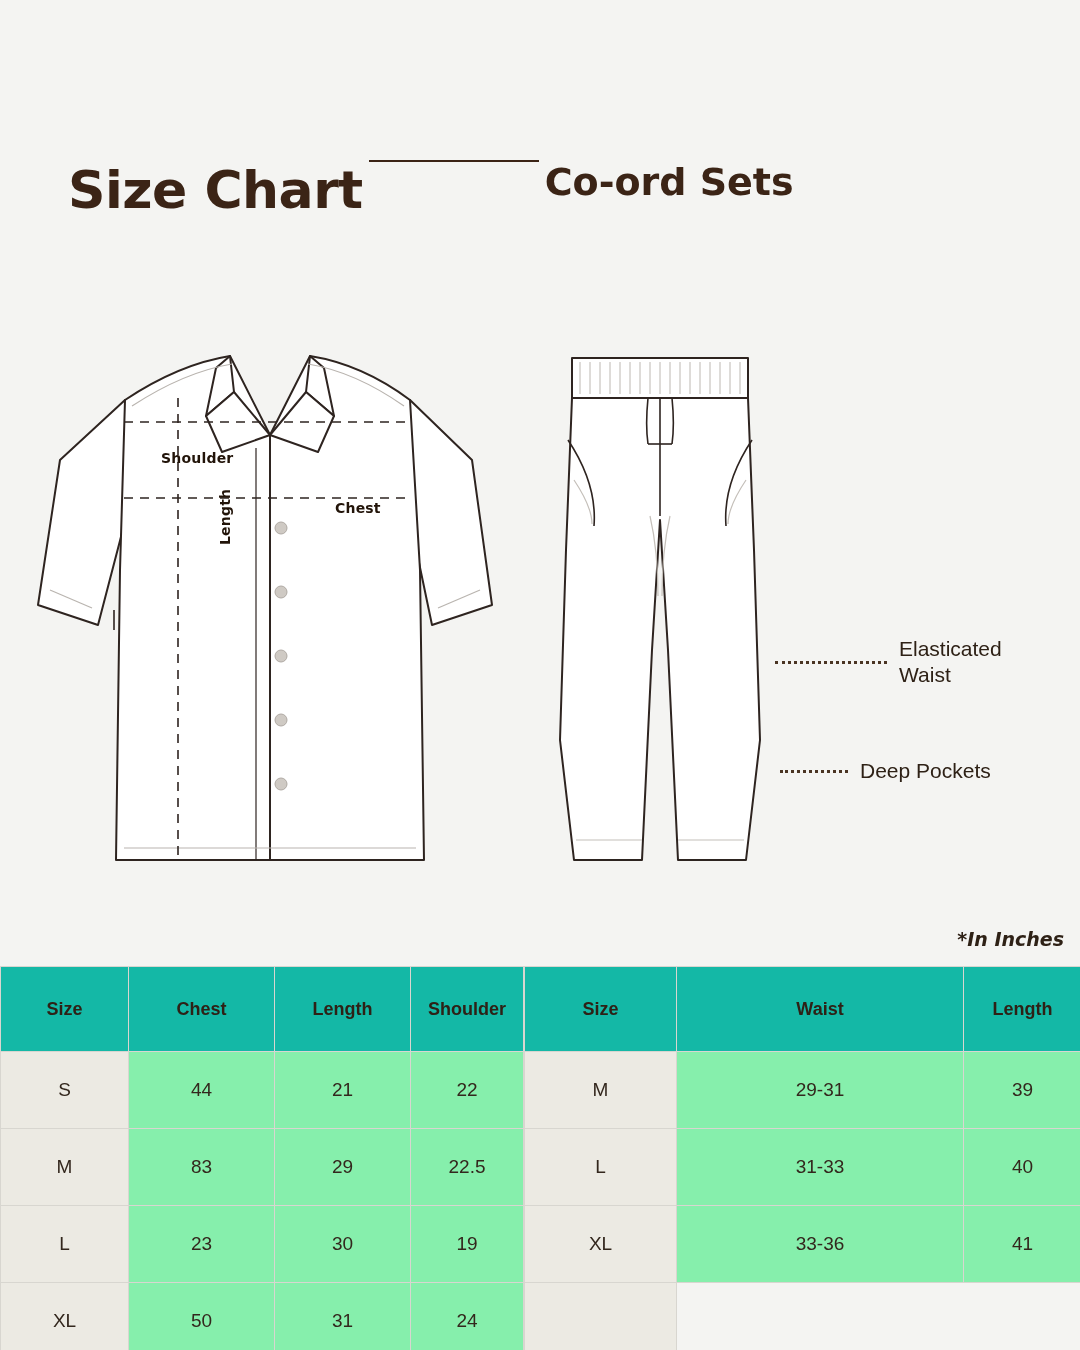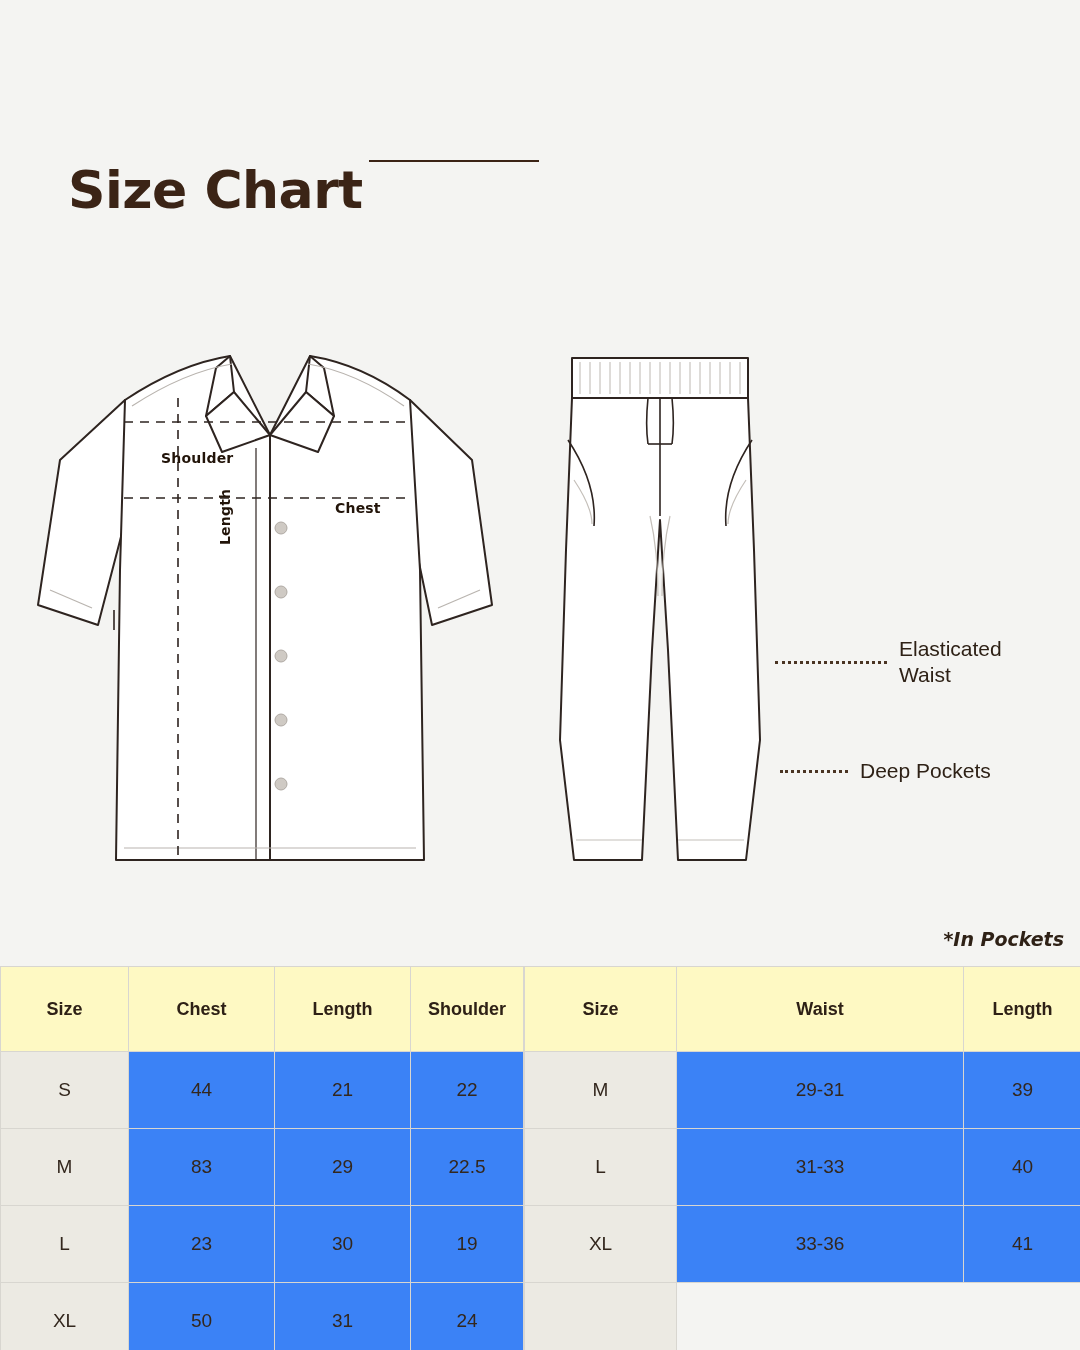--- a/index.html
+++ b/index.html
@@ -145,29 +145,29 @@
   .tbl-pant  { width: 557px; }
   th, td {
     border: 1px solid #d8d6d0;
     text-align: center;
     color: #33271d;
     font-size: 19px;
     font-weight: normal;
     font-family: "Liberation Sans", sans-serif;
   }
   thead th {
-    background: #fef9c3;
+    background: #14b8a6;
     font-weight: bold;
     font-size: 18px;
     height: 82px;
     color: #2e2116;
   }
   tbody td {
     height: 74px;
-    background: #3b82f6;
+    background: #86efac;
   }
   tbody td.size-cell {
     background: #eceae3;
   }
   tbody tr.empty td {
     background: #eceae3;
     border-color: #d8d6d0;
   }
   tbody tr.empty td.blank-right {
     background: #f4f4f2;
@@ -182,20 +182,21 @@
   .tbl-pant col.p3 { width: 118px; }
 </style>
 </head>
 <body>
 
 <div class="page">
 
   <div class="header">
     <div class="title-main">Size Chart</div>
     <div class="title-rule"></div>
+    <div class="title-sub">Co-ord Sets</div>
   </div>
 
   <div class="illustration">
 
     <div class="shirt-wrap">
       <svg width="500" height="560" viewBox="0 0 500 560">
         <g fill="#ffffff" stroke="#2e2420" stroke-width="2" stroke-linejoin="round">
 
           <path d="M105 80 L40 140 L18 285 L78 305 L108 190 Z"></path>
 
@@ -309,21 +310,21 @@
     <div class="callout callout-pockets">
       <div class="dotline"></div>
       <div class="callout-text">Deep Pockets</div>
     </div>
     <div class="callout callout-tapper">
       <div class="dotline"></div>
       <div class="callout-text">Tappered fit</div>
     </div>
   </div>
 
-  <div class="units">*In Pockets</div>
+  <div class="units">*In Inches</div>
 
   <div class="tables">
 
     <table class="tbl-shirt">
       <colgroup>
           <col class="c1">
           <col class="c2">
           <col class="c3">
           <col class="c4">
         </colgroup>

